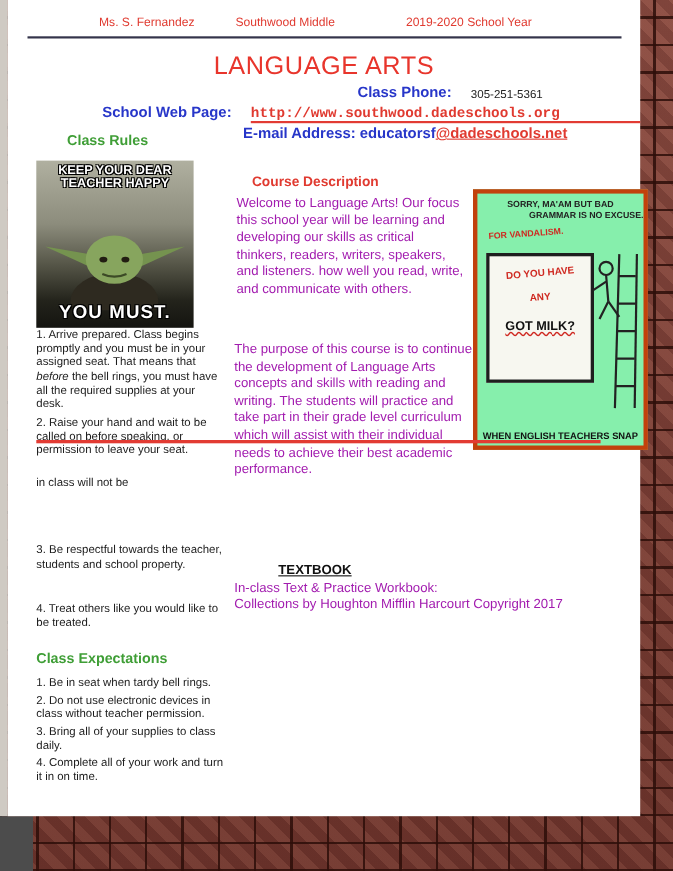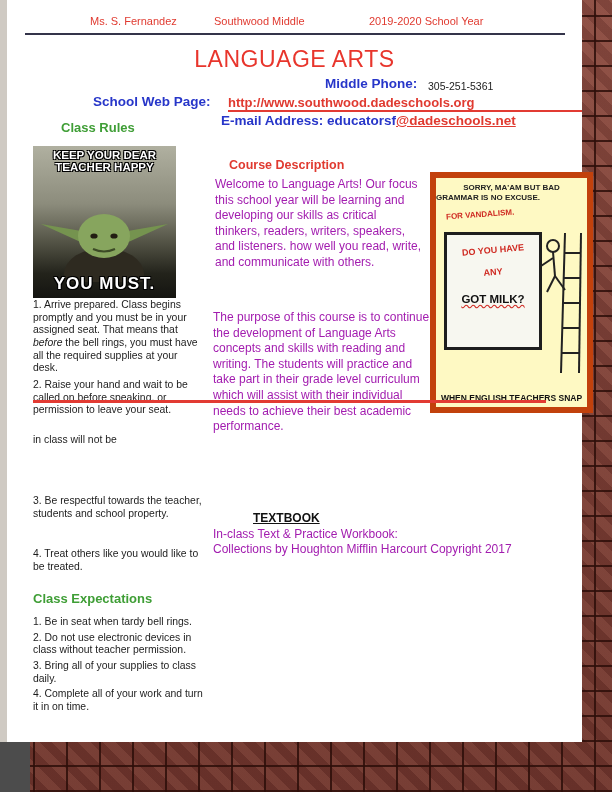--- a/index.html
+++ b/index.html
@@ -33,21 +33,21 @@
   .desc-head{font-size:12.5px;font-weight:bold;color:#e03a30;}
   .divider{background:#e23b33;height:3px;z-index:5;}
   .meme{background:linear-gradient(180deg,#b0b0a0 0%,#8c8c7c 38%,#565648 62%,#23231b 84%,#141410 100%);
         overflow:hidden;}
   .meme-top{position:absolute;top:3px;left:0;width:100%;text-align:center;color:#fff;
         font-size:11.5px;font-weight:bold;line-height:1.05;
         text-shadow:-1px -1px 0 #000,1px -1px 0 #000,-1px 1px 0 #000,1px 1px 0 #000;}
   .meme-bottom{position:absolute;bottom:4px;left:0;width:100%;text-align:center;color:#fff;
         font-size:17px;font-weight:bold;letter-spacing:1px;
         text-shadow:-1px -1px 0 #000,1px -1px 0 #000,-1px 1px 0 #000,1px 1px 0 #000;}
-  .comic{background:#fef9c3;border:6px solid #c2410c;overflow:hidden;}
+  .comic{background:#86efac;border:4px solid #c2410c;overflow:hidden;}
   .comic-txt{position:absolute;font-weight:bold;color:#222;font-size:8px;line-height:1.15;}
   .comic-red{color:#cf2a22;}
   .billboard{position:absolute;left:8px;top:54px;width:92px;height:112px;border:3px solid #1e1e1e;background:#f7f7f0;}
   .graffiti{position:absolute;width:100%;text-align:center;font-weight:bold;}
   .caption{position:absolute;bottom:4px;left:0;width:100%;text-align:center;font-weight:bold;font-size:8.5px;color:#111;}
   .tb-head{font-size:12px;font-weight:bold;color:#111;text-decoration:underline;}
   .left-strip{background:#cfcac3;}
   .corner-block{background:#4c4c4c;}
   .exp-item{margin-bottom:3px;}
 </style>
@@ -61,25 +61,25 @@
 
   <div class="page">
 
     <div class="abs hdr" style="left:83px;top:15px;">Ms. S. Fernandez</div>
     <div class="abs hdr" style="left:207px;top:15px;">Southwood  Middle</div>
     <div class="abs hdr" style="left:362px;top:15px;">2019-2020    School Year</div>
     <div class="abs rule-line" style="left:18px;top:33px;width:540px;"></div>
 
     <div class="abs title" style="left:0;top:46px;">LANGUAGE ARTS</div>
 
-    <div class="abs info" style="left:318px;top:76px;">Middle Phone:</div>
+    <div class="abs info" style="left:318px;top:76px;">Class Phone:</div>
     <div class="abs small-black" style="left:421px;top:80px;">305-251-5361</div>
 
     <div class="abs info" style="left:86px;top:94px;">School Web Page:</div>
-    <div class="abs link b" style="left:221px;top:95px;">http://www.southwood.dadeschools.org</div>
+    <div class="abs link b" style="left:221px;top:95px;font-family:Liberation Mono, monospace;">http://www.southwood.dadeschools.org</div>
     <div class="abs divider" style="left:221px;top:110px;width:354px;height:2px;"></div>
 
     <div class="abs sec-head green" style="left:54px;top:120px;">Class Rules</div>
     <div class="abs" style="left:214px;top:113px;font-size:13.5px;">
       <span class="blue b">E-mail Address:</span><span class="blue b"> educatorsf</span><span class="red b u">@dadeschools.net</span>
     </div>
 
     <div class="abs meme" style="left:26px;top:146px;width:143px;height:152px;">
       <div class="meme-top">KEEP YOUR DEAR TEACHER HAPPY</div>
       <svg width="143" height="100" viewBox="0 0 143 100" style="position:absolute;left:0;top:36px;">
@@ -93,21 +93,21 @@
       </svg>
       <div class="meme-bottom">YOU MUST.</div>
     </div>
 
     <div class="abs desc-head" style="left:222px;top:158px;">Course Description</div>
     <div class="abs body-txt" style="left:208px;top:177px;width:210px;">Welcome to Language Arts! Our focus this school year will be learning and developing our skills as critical thinkers, readers, writers, speakers, and listeners. how well you read, write, and communicate with others.</div>
     <div class="abs body-txt" style="left:206px;top:310px;width:224px;">The purpose of this course is to continue the development of Language Arts concepts and skills with reading and writing.  The students will practice and take part in their grade level curriculum which will assist with their individual needs to achieve their best academic performance.</div>
 
     <div class="abs comic" style="left:423px;top:172px;width:151px;height:229px;">
       <div class="comic-txt" style="left:0;top:5px;width:100%;text-align:center;">SORRY, MA'AM BUT BAD</div>
-      <div class="comic-txt" style="left:0;top:15px;width:100%;text-align:left;">GRAMMAR IS NO EXCUSE.</div>
+      <div class="comic-txt" style="left:0;top:15px;width:100%;text-align:right;">GRAMMAR IS NO EXCUSE.</div>
       <div class="comic-txt comic-red" style="left:10px;top:32px;transform:rotate(-4deg);">FOR VANDALISM.</div>
       <div class="billboard">
         <div class="graffiti comic-red" style="top:10px;font-size:9px;transform:rotate(-5deg);">DO YOU HAVE</div>
         <div class="graffiti comic-red" style="top:32px;font-size:9px;transform:rotate(-4deg);">ANY</div>
         <div class="graffiti" style="top:58px;font-size:11.5px;color:#111;text-decoration:underline wavy #cf2a22;">GOT MILK?</div>
       </div>
       <svg width="46" height="160" viewBox="0 0 46 160" style="position:absolute;right:2px;top:40px;">
         <line x1="26" y1="15" x2="22" y2="155" stroke="#222" stroke-width="2"></line>
         <line x1="42" y1="15" x2="40" y2="155" stroke="#222" stroke-width="2"></line>
         <line x1="25" y1="35" x2="41" y2="35" stroke="#222" stroke-width="2"></line>

